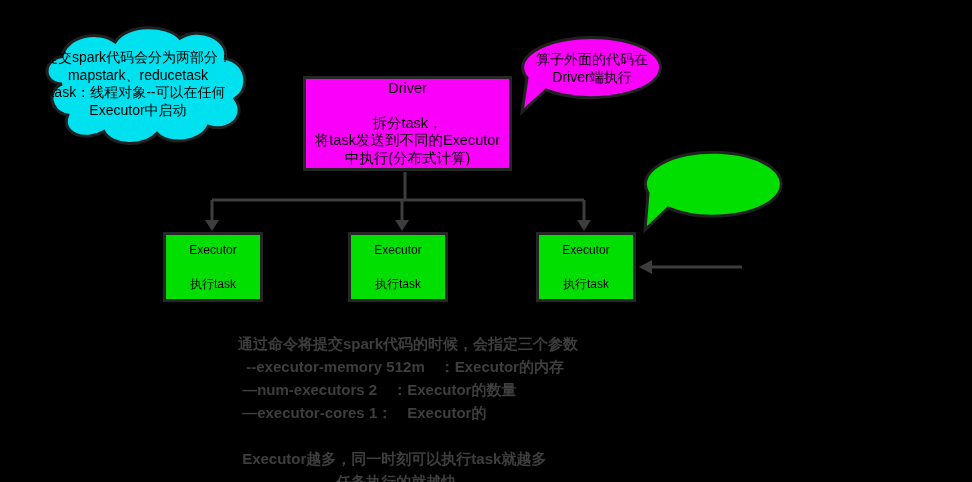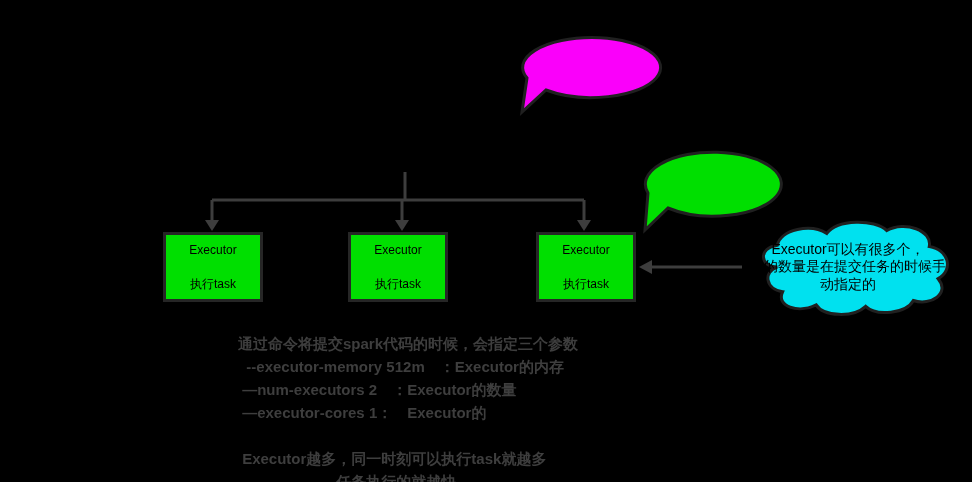--- a/index.html
+++ b/index.html
@@ -33,26 +33,47 @@
 <div class="canvas">
 
   <svg class="overlay" width="972" height="482" aria-hidden="true">
     <path class="conn" d="M405,172 L405,200 M212,200 L584,200 M212,200 L212,221 M402,200 L402,221 M584,200 L584,221 M742,267 L652,267"></path>
     <polygon class="arrowhead" points="205,220 219,220 212,231"></polygon>
     <polygon class="arrowhead" points="395,220 409,220 402,231"></polygon>
     <polygon class="arrowhead" points="577,220 591,220 584,231"></polygon>
     <polygon class="arrowhead" points="652,260 652,274 639,267"></polygon>
   </svg>
 
+  <div class="abs" style="left:24px;top:20px;width:228px;height:128px">
+    <svg class="shape-svg" viewBox="0 0 240 140" preserveAspectRatio="none">
+      <path class="outline" d="M 40,70 C 20,70 18,44 40,40 C 44,18 78,10 96,24 C 108,4 150,4 164,20 C 184,6 216,20 212,42 C 234,46 240,74 222,86 C 236,106 214,124 194,116 C 186,134 152,138 140,124 C 126,140 92,138 84,122 C 64,134 38,124 46,104 C 26,100 24,76 40,70 Z" fill="#00E1EF"></path>
+    </svg>
+    <div class="shape-text cloud-text">提交spark代码会分为两部分：
+mapstark、reducetask
+task：线程对象--可以在任何
+Executor中启动</div>
+  </div>
 
+  <div class="abs" style="left:303px;top:76px;width:209px;height:95px">
+    <svg class="shape-svg" viewBox="0 0 209 95" preserveAspectRatio="none">
+      <rect class="node-border" x="1.5" y="1.5" width="206" height="92" fill="#FA00FA"></rect>
+    </svg>
+    <div class="shape-text driver-text">Driver
+
+拆分task，
+将task发送到不同的Executor
+中执行(分布式计算)</div>
+  </div>
 
   <div class="abs" style="left:515px;top:30px;width:160px;height:90px">
     <svg class="shape-svg" viewBox="515 30 160 90">
       <path class="outline" d="M527,78 L522,112 L546,90 A69,30 0 1 0 527,78 Z" fill="#FA00FA"></path>
     </svg>
+    <div class="shape-text bubble-text" style="left:8px;top:8px;width:138px;height:60px">算子外面的代码在
+Driver端执行</div>
   </div>
 
   <div class="abs" style="left:640px;top:148px;width:160px;height:90px">
     <svg class="shape-svg" viewBox="640 148 160 90">
       <path class="outline" d="M648,193 L645,230 L668,208 A68,32 0 1 0 648,193 Z" fill="#00DF00"></path>
     </svg>
   </div>
 
   <div class="abs" style="left:163px;top:232px;width:100px;height:70px">
     <svg class="shape-svg" viewBox="0 0 100 70" preserveAspectRatio="none">
@@ -74,28 +95,20 @@
 
   <div class="abs" style="left:536px;top:232px;width:100px;height:70px">
     <svg class="shape-svg" viewBox="0 0 100 70" preserveAspectRatio="none">
       <rect class="node-border" x="1.5" y="1.5" width="97" height="67" fill="#00DF00"></rect>
     </svg>
     <div class="shape-text executor-text">Executor
 
 执行task</div>
   </div>
 
-  <div class="abs" style="left:742px;top:216px;width:212px;height:102px">
-    <svg class="shape-svg" viewBox="0 0 240 140" preserveAspectRatio="none">
-      <path class="outline" d="M 40,70 C 20,70 18,44 40,40 C 44,18 78,10 96,24 C 108,4 150,4 164,20 C 184,6 216,20 212,42 C 234,46 240,74 222,86 C 236,106 214,124 194,116 C 186,134 152,138 140,124 C 126,140 92,138 84,122 C 64,134 38,124 46,104 C 26,100 24,76 40,70 Z" fill="#00E1EF"></path>
-    </svg>
-    <div class="shape-text cloud-text" style="left:6px;right:6px">Executor可以有很多个，
-它的数量是在提交任务的时候手
-动指定的</div>
-  </div>
 
   <div class="notes">通过命令将提交spark代码的时候，会指定三个参数
   --executor-memory 512m　：Executor的内存
  —num-executors 2　：Executor的数量
  —executor-cores 1：　Executor的
 
  Executor越多，同一时刻可以执行task就越多
 　　　　　　  任务执行的就越快</div>
 
 </div>

